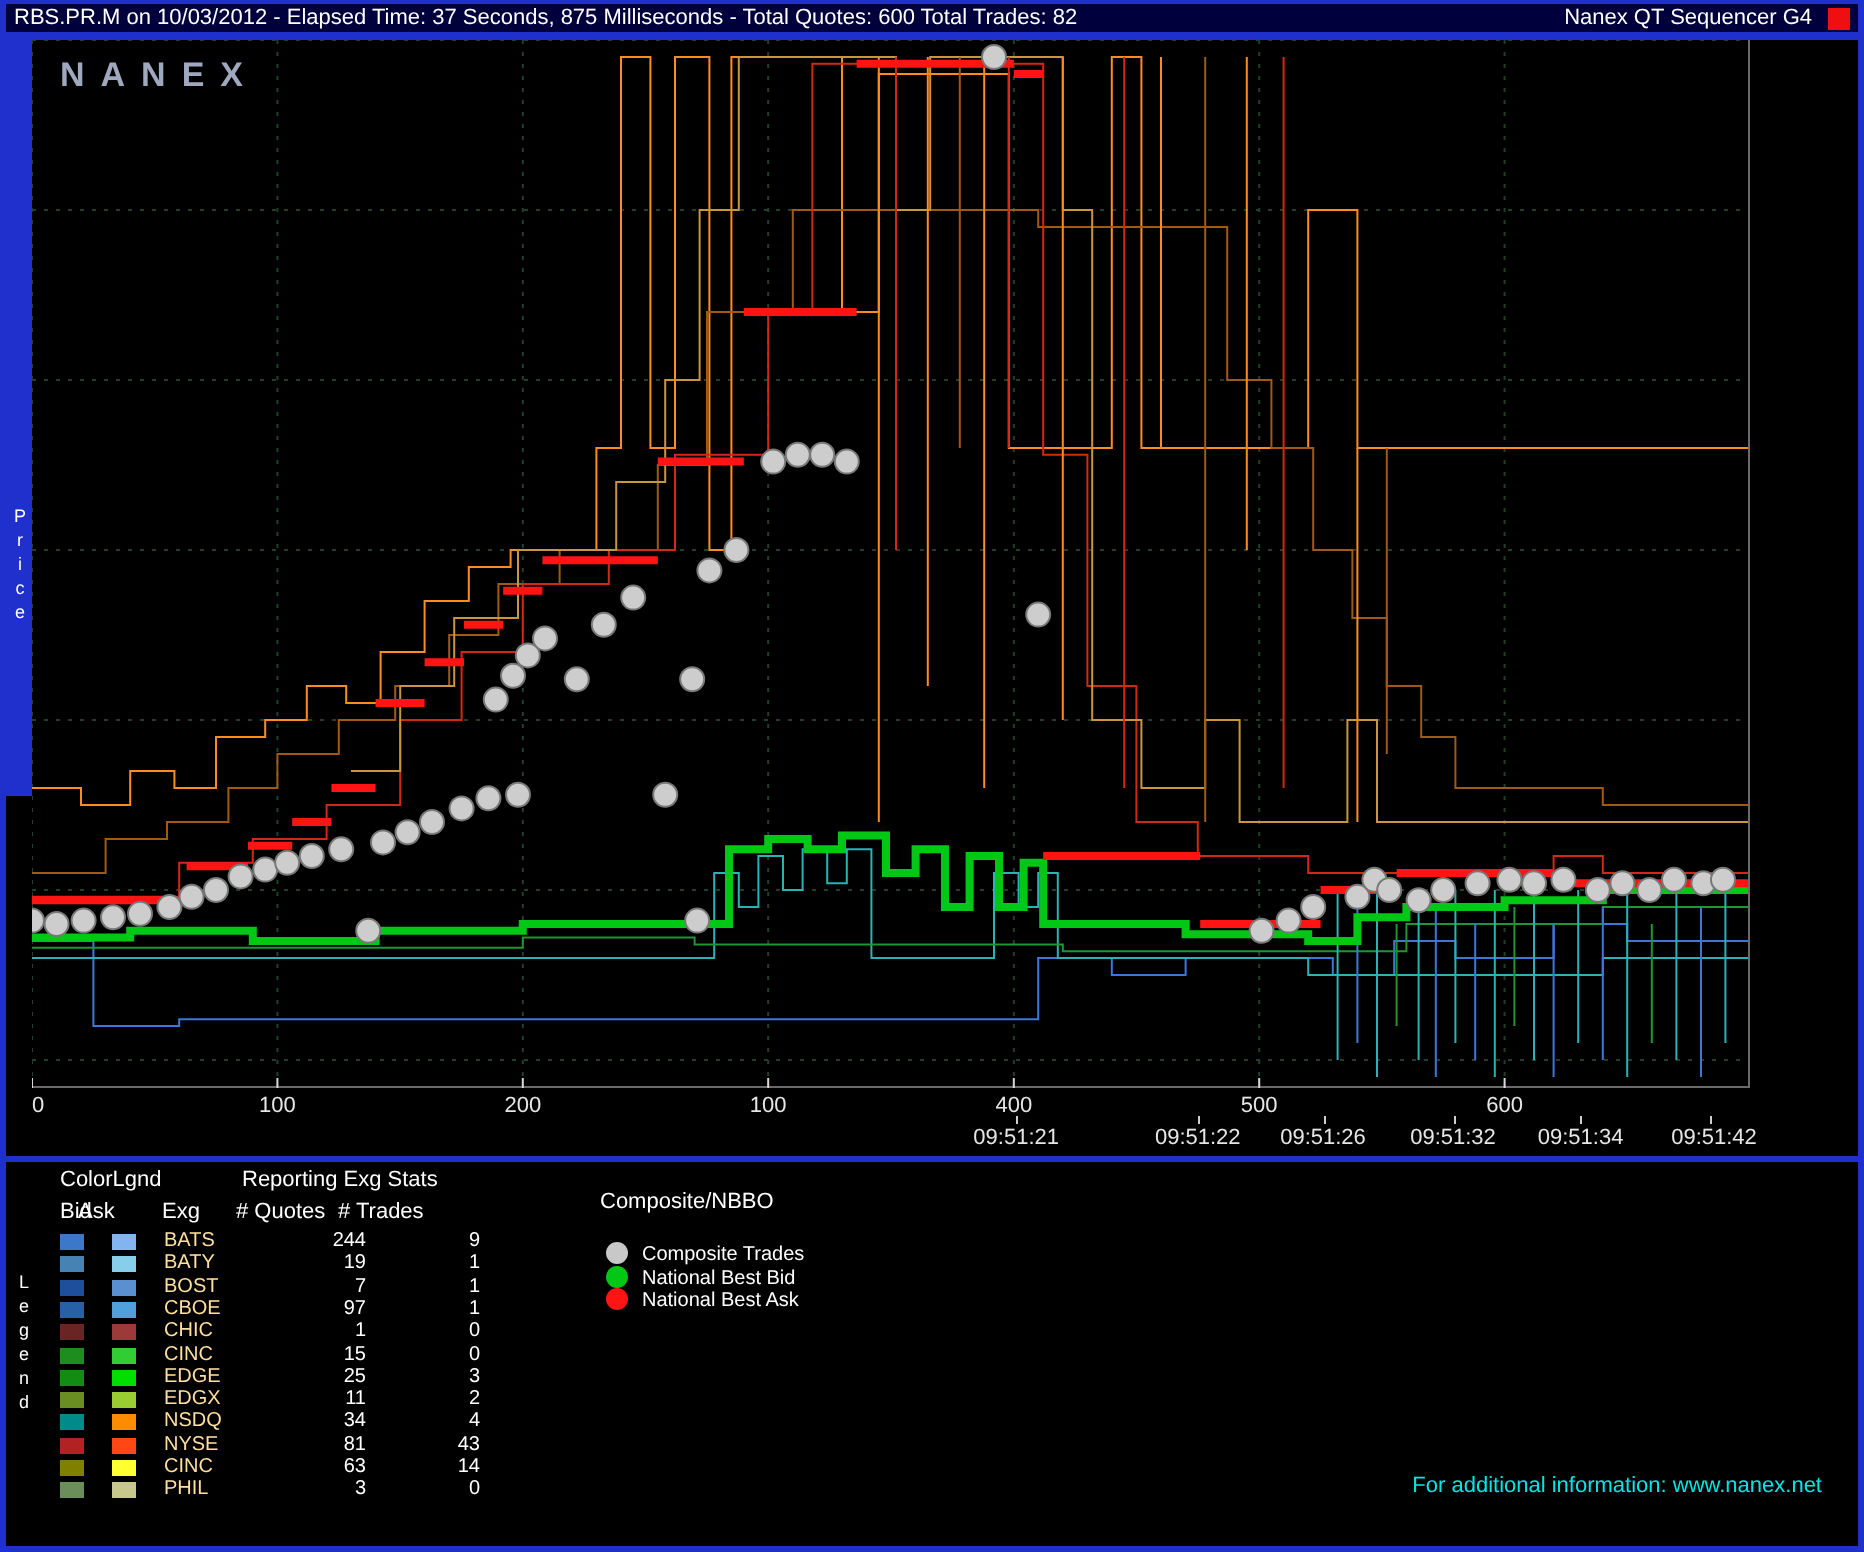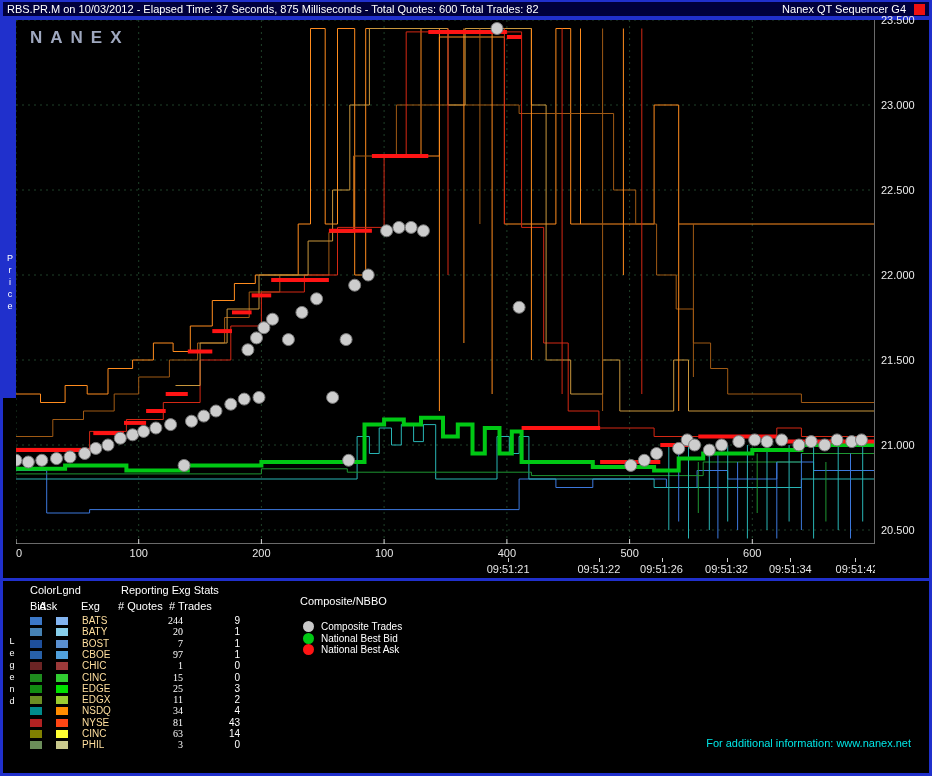--- a/index.html
+++ b/index.html
@@ -28,21 +28,21 @@
   .legend-panel{position:absolute;left:3px;right:3px;top:581px;bottom:3px;background:#000;
                 color:#ffffff;font-size:11px;}
   .legend-panel .vert-label.side{position:absolute;left:3px;top:55px;}
   .lhdr{position:absolute;white-space:nowrap;color:#ffffff;}
   #lg-rows{position:absolute;left:27px;top:35px;width:215px;height:140px;}
   .lrow{position:absolute;left:0;width:215px;height:11px;font-size:10px;line-height:10px;}
   .sq{position:absolute;top:1px;width:12px;height:8px;}
   .sq.bid{left:0;}
   .sq.ask{left:26px;}
   .exg{position:absolute;left:52px;color:#ffdf9e;}
-  .qnum{position:absolute;left:91px;width:62px;text-align:right;color:#ffffff;font-family:Liberation Serif, serif;}
+  .qnum{position:absolute;left:91px;width:62px;text-align:right;color:#ffffff;}
   .tnum{position:absolute;left:156px;width:54px;text-align:right;color:#ffffff;}
   #nbbo-items{position:absolute;left:300px;top:40px;}
   .lnb{position:absolute;left:0;height:12px;white-space:nowrap;font-size:10px;line-height:11px;}
   .dot{display:inline-block;width:11px;height:11px;border-radius:6px;vertical-align:-2px;}
   .lnb-label{margin-left:7px;color:#ffffff;}
   .lfooter{position:absolute;right:18px;top:156px;color:#00e6e6;font-size:11px;}
 </style>
 </head>
 <body>
 
@@ -219,29 +219,20 @@
           <div class="xtick2" style="left: 645.5px;"></div>
           <div class="tlab" style="left: 645.5px;">09:51:26</div>
           <div class="xtick2" style="left: 710.5px;"></div>
           <div class="tlab" style="left: 710.5px;">09:51:32</div>
           <div class="xtick2" style="left: 774.3px;"></div>
           <div class="tlab" style="left: 774.3px;">09:51:34</div>
           <div class="xtick2" style="left: 839.4px;"></div>
           <div class="tlab" style="left: 841px;">09:51:42</div>
         </div>
     </div>
-    <div class="right-gutter" id="ylabs">
-        <div class="ylab" style="top: -6px;">23.500</div>
-        <div class="ylab" style="top: 79px;">23.000</div>
-        <div class="ylab" style="top: 164px;">22.500</div>
-        <div class="ylab" style="top: 249px;">22.000</div>
-        <div class="ylab" style="top: 334px;">21.500</div>
-        <div class="ylab" style="top: 419px;">21.000</div>
-        <div class="ylab" style="top: 504px;">20.500</div>
-      </div>
   </div>
 
   <div class="legend-panel">
     <div class="vert-label side">Legend</div>
     <span class="lhdr" style="left:27px;top:3px;">ColorLgnd</span>
     <span class="lhdr" style="left:118px;top:3px;">Reporting Exg Stats</span>
     <span class="lhdr" style="left:297px;top:14px;">Composite/NBBO</span>
     <span class="lhdr" style="left:27px;top:19px;">Bid</span>
     <span class="lhdr" style="left:36px;top:19px;">Ask</span>
     <span class="lhdr" style="left:78px;top:19px;">Exg</span>
@@ -252,21 +243,21 @@
           <span class="sq bid" style="background: rgb(60, 120, 200);"></span>
           <span class="sq ask" style="background: rgb(130, 180, 240);"></span>
           <span class="exg">BATS</span>
           <span class="qnum">244</span>
           <span class="tnum">9</span>
         </div>
         <div class="lrow" style="top: 11.3px;">
           <span class="sq bid" style="background: rgb(70, 130, 180);"></span>
           <span class="sq ask" style="background: rgb(135, 206, 235);"></span>
           <span class="exg">BATY</span>
-          <span class="qnum">20</span>
+          <span class="qnum">19</span>
           <span class="tnum">1</span>
         </div>
         <div class="lrow" style="top: 22.6px;">
           <span class="sq bid" style="background: rgb(30, 79, 156);"></span>
           <span class="sq ask" style="background: rgb(90, 143, 208);"></span>
           <span class="exg">BOST</span>
           <span class="qnum">7</span>
           <span class="tnum">1</span>
         </div>
         <div class="lrow" style="top: 33.9px;">

